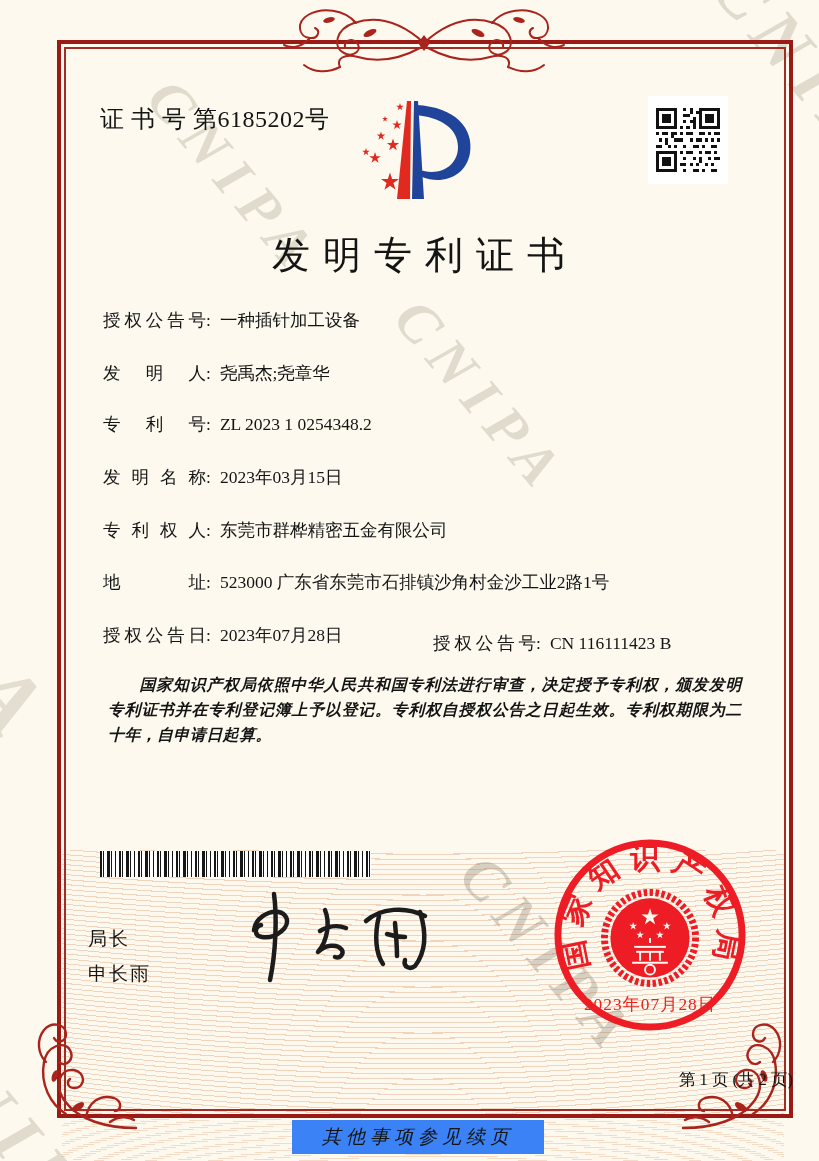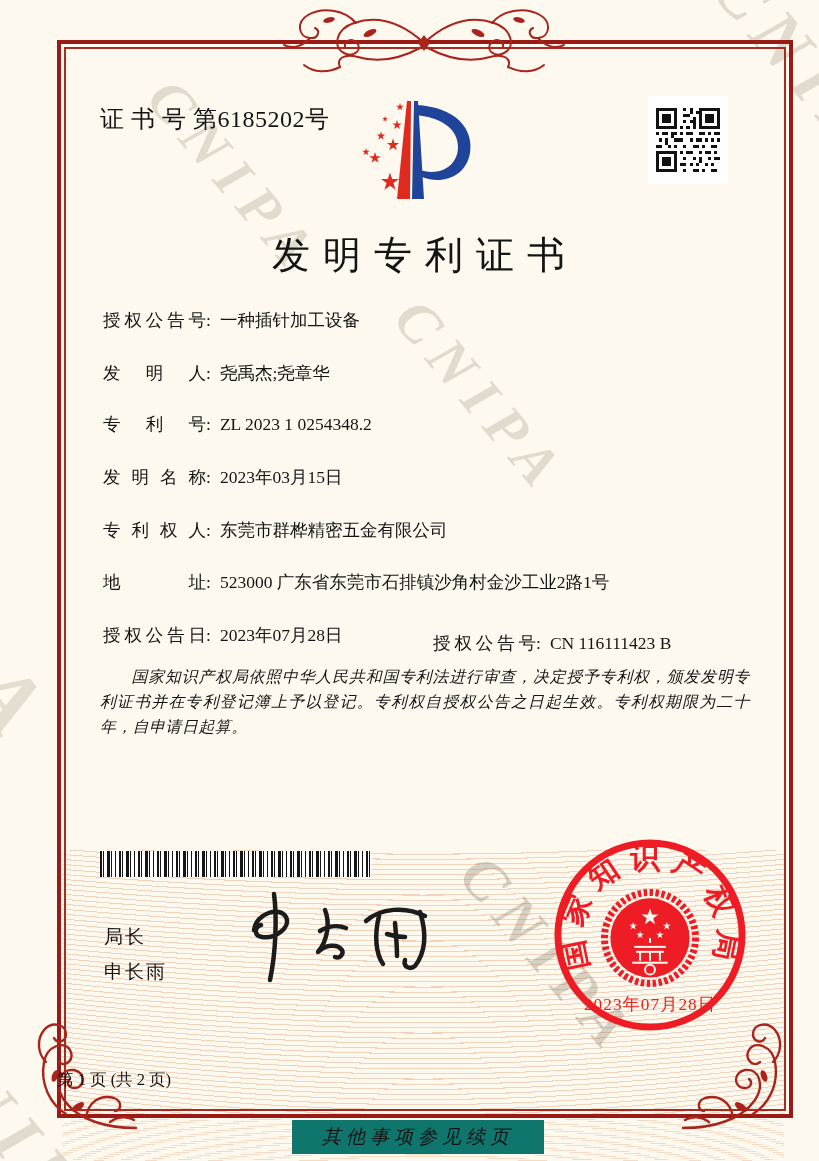--- a/index.html
+++ b/index.html
@@ -38,30 +38,30 @@
   .title{position:absolute;left:57px;top:205px;width:736px;z-index:5;text-align:center;
       font-size:38px;letter-spacing:13px;font-weight:400;}
   .fields{position:absolute;left:103px;top:0;width:660px;z-index:5;font-size:17.5px;}
   .frow{position:absolute;left:0;white-space:nowrap;}
   .r0{top:308px}.r1{top:361px}.r2{top:412px}.r3{top:465px}.r4{top:518px}.r5{top:570px}.r6{top:623px}
   .grp2{position:absolute;left:330px;top:8px;white-space:nowrap;}
   .flabel{display:inline-block;width:103px;text-align:justify;text-align-last:justify;}
   .fsep{margin-right:9px;}
   .paras{position:absolute;left:100px;top:664px;width:650px;z-index:5;font-style:italic;
       font-size:15.8px;line-height:25px;text-align:justify;}
-  .paras p{margin:0;text-indent:2em;letter-spacing:.6px;}
+  .paras p{margin:8px;text-indent:2em;letter-spacing:.6px;font-weight:bold;}
   .barcode{position:absolute;left:100px;top:851px;width:271px;height:26px;z-index:5;background:
       repeating-linear-gradient(90deg,#161616 0 2px,#fff 2px 3px,#161616 3px 4px,#fff 4px 7px,
       #161616 7px 10px,#fff 10px 11px,#161616 11px 12px,#fff 12px 15px,#161616 15px 16px,#fff 16px 19px);}
-  .signer{position:absolute;left:104px;top:921px;z-index:5;font-size:19px;line-height:35px;
-      font-family:Liberation Mono, monospace;letter-spacing:2px;}
+  .signer{position:absolute;left:88px;top:921px;z-index:5;font-size:19px;line-height:35px;
+      font-family:Liberation Sans, sans-serif;letter-spacing:2px;}
   .signature{position:absolute;left:228px;top:886px;z-index:5;}
   .seal{position:absolute;left:551px;top:836px;z-index:6;}
-  .pagenum{position:absolute;left:57px;top:1069px;width:736px;z-index:5;text-align:left;font-size:16.5px;}
-  .notebox{position:absolute;left:292px;top:1120px;width:252px;height:34px;z-index:5;background:#0f766e;
+  .pagenum{position:absolute;left:57px;top:1069px;width:736px;z-index:5;text-align:right;font-size:16.5px;}
+  .notebox{position:absolute;left:292px;top:1120px;width:252px;height:34px;z-index:5;background:#3b82f6;
       display:flex;align-items:center;justify-content:center;font-style:italic;font-size:19px;letter-spacing:5px;}
 </style>
 </head>
 <body>
 
 <div class="page">
 
   <div class="guilloche"></div>
   <div class="guilloche-strip"></div>
 

